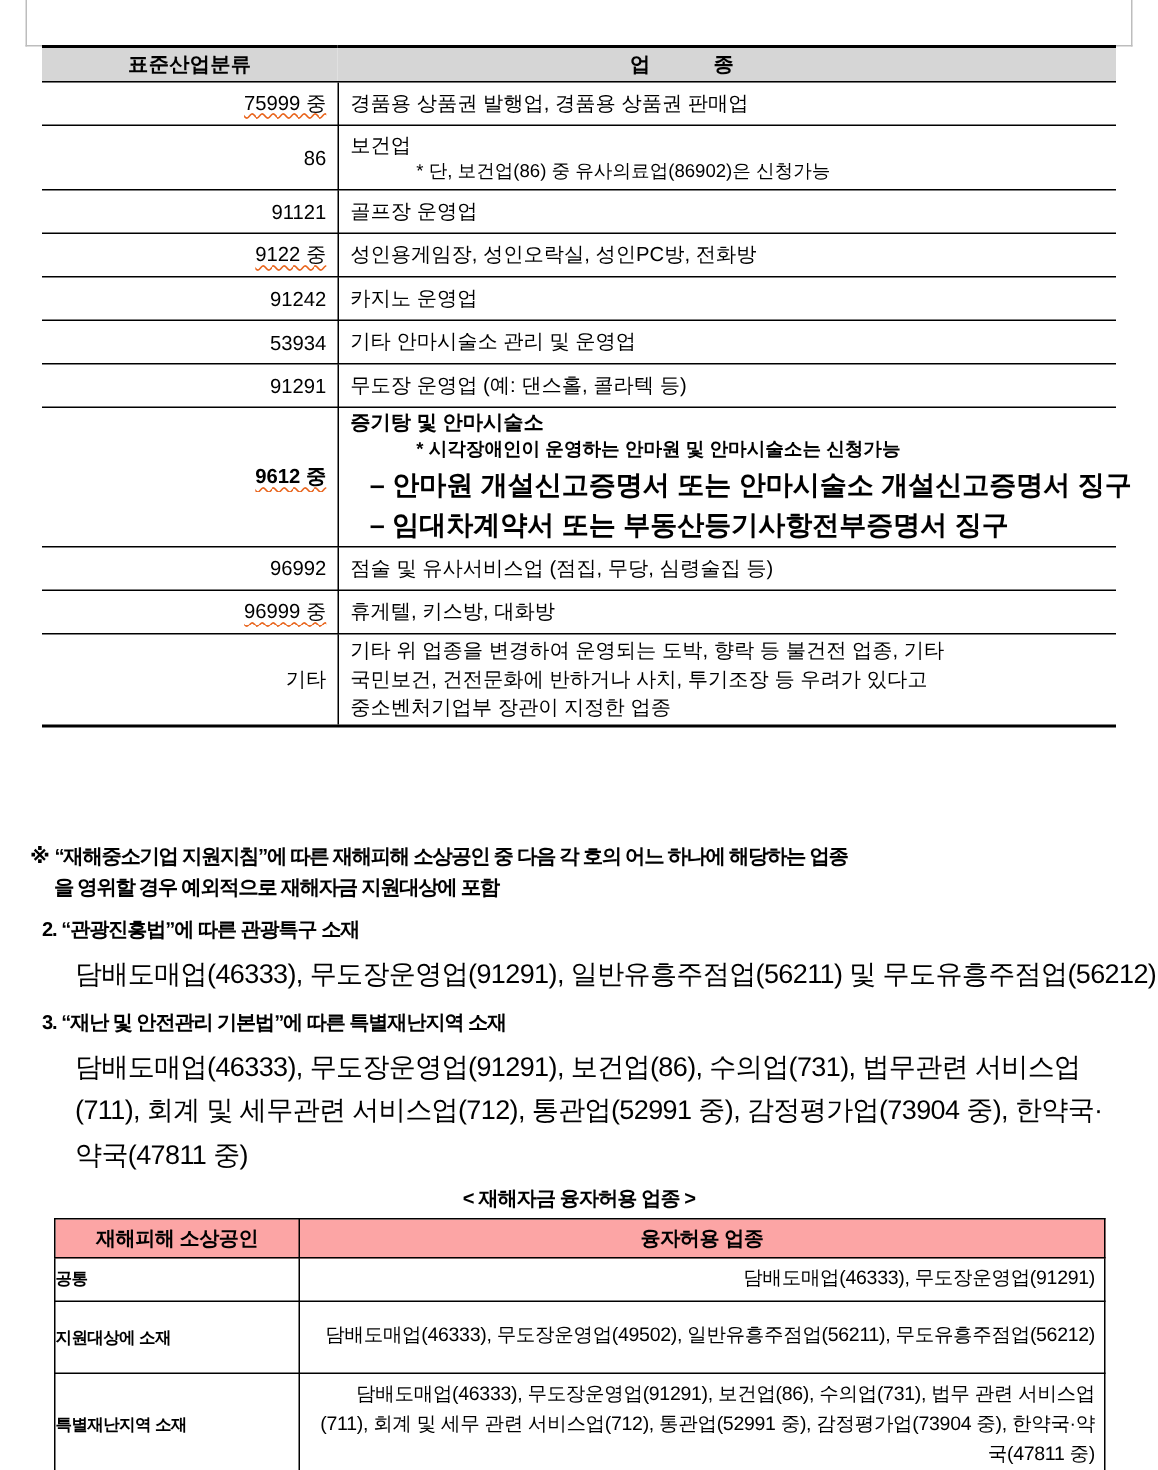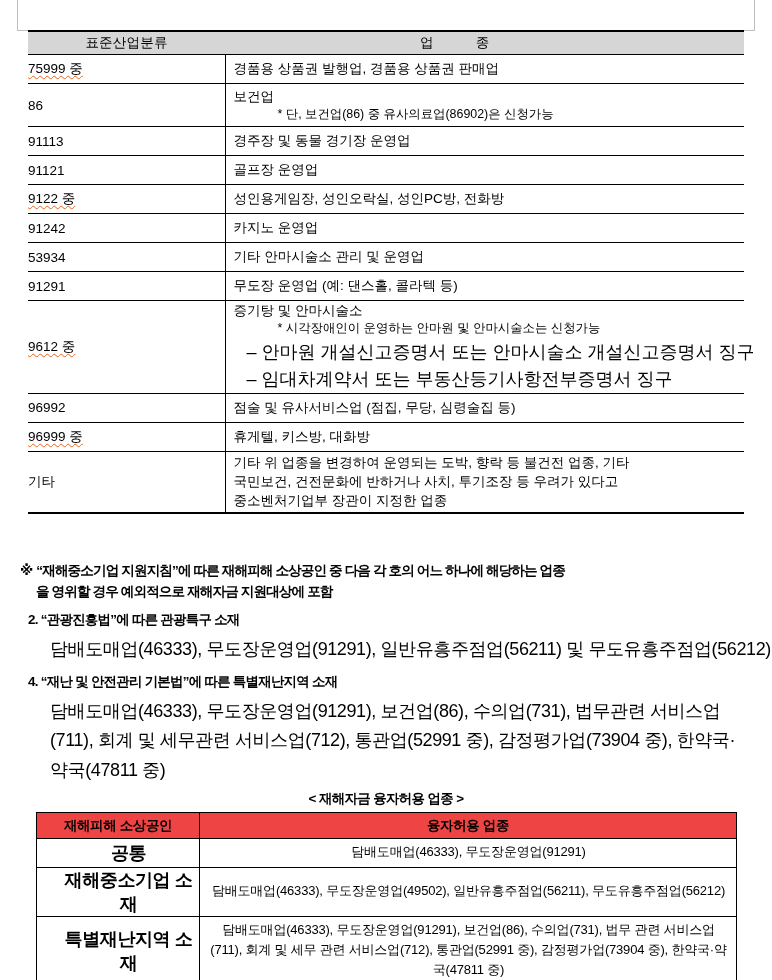--- a/index.html
+++ b/index.html
@@ -56,50 +56,50 @@
   .tbl1 td, .tbl1 th {
     border-top: 1px solid #000;
     border-bottom: 1px solid #000;
     padding: 0;
     vertical-align: middle;
   }
   .tbl1 thead th {
     background: #d6d6d6;
     border-top: 2.5px solid #000;
     border-bottom: 1.5px solid #000;
-    font-weight: normal;
+    font-weight: bold;
     height: 22px;
     line-height: 22px;
     font-size: 13.5px;
     letter-spacing: 0.2px;
   }
   .tbl1 thead th.h2 {
     text-align: left;
     padding-left: 195px;
   }
   .tbl1 thead th.h2 .gapword { padding-left: 42px; }
 
   .tbl1 .code {
-    text-align: left;
+    text-align: right;
     padding-right: 7px;
     white-space: nowrap;
     border-right: 1px solid #000;
     letter-spacing: 0px;
   }
   .tbl1 .desc {
     text-align: left;
     padding-left: 8px;
     line-height: 1.42;
   }
   .tbl1 tr.lastrow td {
     border-bottom: 2.5px solid #000;
   }
   .r-tall td { height: 42px; }
   .r-1 td    { height: 28px; }
-  .r-big td  { height: 88px; }
+  .r-big td  { height: 88px; font-weight: bold; }
   .r-other td{ height: 60px; }
 
   .sub  { display:block; font-size: 12.4px; white-space: nowrap; margin-left: 44px; }
   .sub2 { display:block; font-size: 18px; padding-left: 13px; white-space: nowrap; margin-top:2px;}
   .maintxt { display:block; white-space: nowrap; }
 
   
   .sq {
     text-decoration: underline;
     text-decoration-style: wavy;
@@ -171,35 +171,34 @@
     table-layout: fixed;
     font-size: 13px;
   }
   .tbl2 col.d1 { width: 163px; }
   .tbl2 col.d2 { width: 537px; }
   .tbl2 th, .tbl2 td {
     border: 1px solid #000;
     padding: 0;
   }
   .tbl2 thead th {
-    background: #ef4444;
+    background: #fca5a5;
     font-weight: bold;
     height: 25px;
     font-size: 13.4px;
     letter-spacing: -0.3px;
   }
   .tbl2 td.k {
-    text-align: center;
-    font-weight: bold;
-    font-size: 18px;
+    text-align: left;
+    font-weight: bold;
+    font-size: 11px;
     letter-spacing: -0.4px;
-    padding-left: 21px;
   }
   .tbl2 td.v {
-    text-align: center;
+    text-align: right;
     padding: 3px 6px 5px 7px;
     line-height: 1.52;
     letter-spacing: -0.2px;
   }
   .h-a { height: 27px; }
   .h-b { height: 48px; }
   .h-c { height: 69px; }
 </style>
 </head>
 <body>
@@ -230,26 +229,20 @@
           </td>
         </tr>
         <tr class="r-tall">
           <td class="code"><span>86</span></td>
           <td class="desc">
             <span class="maintxt">보건업</span>
             <span class="sub">* 단, 보건업(86) 중 유사의료업(86902)은 신청가능</span>
           </td>
         </tr>
         <tr class="r-1">
-          <td class="code"><span>91113</span></td>
-          <td class="desc">
-            <span class="maintxt">경주장 및 동물 경기장 운영업</span>
-          </td>
-        </tr>
-        <tr class="r-1">
           <td class="code"><span>91121</span></td>
           <td class="desc">
             <span class="maintxt">골프장 운영업</span>
           </td>
         </tr>
         <tr class="r-1">
           <td class="code"><span class="sq">9122 중</span></td>
           <td class="desc">
             <span class="maintxt">성인용게임장, 성인오락실, 성인PC방, 전화방</span>
           </td>
@@ -308,21 +301,21 @@
     <div class="note-head">
       <span class="mark">※</span><span>“재해중소기업 지원지침”에 따른 재해피해 소상공인 중 다음 각 호의 어느 하나에 해당하는 업종</span>
       <span class="l2">을 영위할 경우 예외적으로 재해자금 지원대상에 포함</span>
     </div>
     <div id="notesItems">
         <div class="note-item">
           <span class="num">2. “관광진흥법”에 따른 관광특구 소재</span>
           <span class="body">담배도매업(46333), 무도장운영업(91291), 일반유흥주점업(56211) 및 무도유흥주점업(56212)</span>
         </div>
         <div class="note-item">
-          <span class="num">4. “재난 및 안전관리 기본법”에 따른 특별재난지역 소재</span>
+          <span class="num">3. “재난 및 안전관리 기본법”에 따른 특별재난지역 소재</span>
           <span class="body wrap">담배도매업(46333), 무도장운영업(91291), 보건업(86), 수의업(731), 법무관련 서비스업(711), 회계 및 세무관련 서비스업(712), 통관업(52991 중), 감정평가업(73904 중), 한약국·약국(47811 중)</span>
         </div>
       </div>
   </div>
 
   <div class="caption">&lt; 재해자금 융자허용 업종 &gt;</div>
 
   <table class="tbl2">
     <colgroup>
         <col class="d1">
@@ -333,21 +326,21 @@
         <th>재해피해 소상공인</th>
         <th>융자허용 업종</th>
       </tr>
     </thead>
     <tbody id="t2body">
         <tr class="h-a">
           <td class="k">공통</td>
           <td class="v">담배도매업(46333), 무도장운영업(91291)</td>
         </tr>
         <tr class="h-b">
-          <td class="k">재해중소기업 소재</td>
+          <td class="k">지원대상에 소재</td>
           <td class="v">담배도매업(46333), 무도장운영업(49502), 일반유흥주점업(56211), 무도유흥주점업(56212)</td>
         </tr>
         <tr class="h-c">
           <td class="k">특별재난지역 소재</td>
           <td class="v">담배도매업(46333), 무도장운영업(91291), 보건업(86), 수의업(731), 법무 관련 서비스업(711), 회계 및 세무 관련 서비스업(712), 통관업(52991 중), 감정평가업(73904 중), 한약국·약국(47811 중)</td>
         </tr>
       </tbody>
   </table>
 
 </div>

